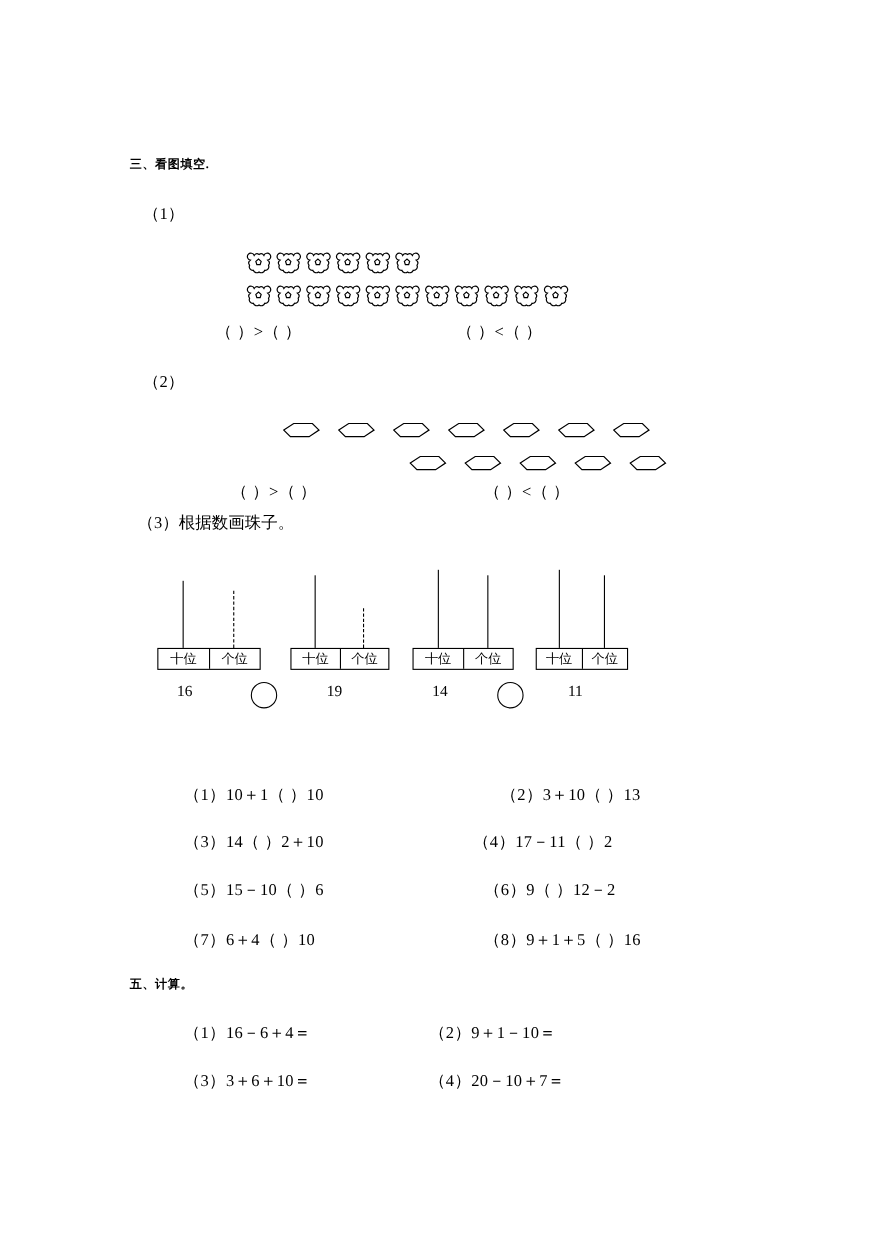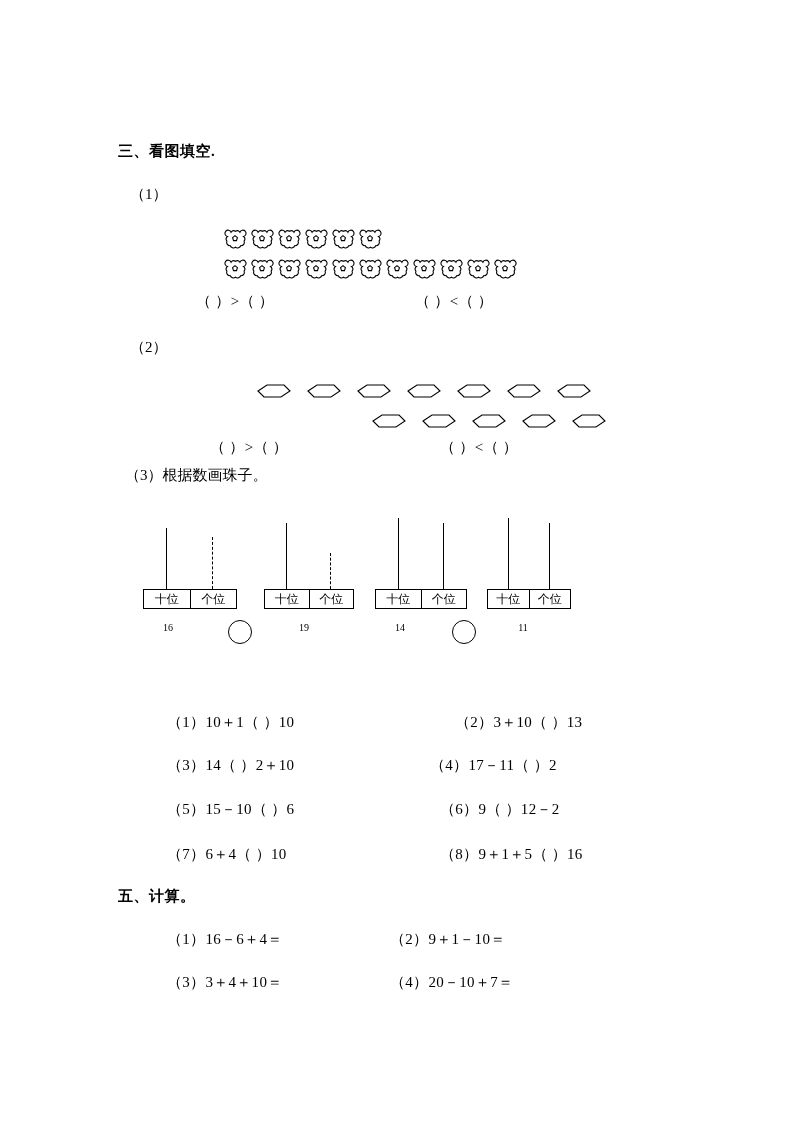--- a/index.html
+++ b/index.html
@@ -16,21 +16,21 @@
     overflow: hidden;
   }
   .page {
     position: absolute;
     left: 0; top: 0;
     width: 793px;
     height: 1122px;
   }
   .sec-title {
     position: absolute;
-    font-size: 15px;
+    font-size: 11px;
     font-weight: bold;
     letter-spacing: 0.5px;
   }
   .label {
     position: absolute;
     font-size: 15px;
     white-space: nowrap;
   }
   .line {
     position: absolute;
@@ -81,21 +81,21 @@
     position: absolute;
     width: 1.2px;
     background: #000;
   }
   .pv-dashed {
     position: absolute;
     border-left: 1.2px dashed #000;
   }
   .pv-num {
     position: absolute;
-    font-size: 10px;
+    font-size: 14px;
     text-align: center;
   }
   .pv-circle {
     position: absolute;
     width: 22px;
     height: 22px;
     border: 1.3px solid #000;
     border-radius: 50%;
   }
 </style>
@@ -404,16 +404,16 @@
   <div class="line" style="left:440px; top:800px;">（6）9（      ）12－2</div>
 
   <div class="line" style="left:167px; top:845px;">（7）6＋4（        ）10</div>
   <div class="line" style="left:440px; top:845px;">（8）9＋1＋5（          ）16</div>
 
   <div class="sec-title" style="left:118px; top:887px;">五、计算。</div>
 
   <div class="line" style="left:167px; top:930px;">（1）16－6＋4＝</div>
   <div class="line" style="left:390px; top:930px;">（2）9＋1－10＝</div>
 
-  <div class="line" style="left:167px; top:973px;">（3）3＋4＋10＝</div>
+  <div class="line" style="left:167px; top:973px;">（3）3＋6＋10＝</div>
   <div class="line" style="left:390px; top:973px;">（4）20－10＋7＝</div>
 
 </div>
 
 </body></html>

